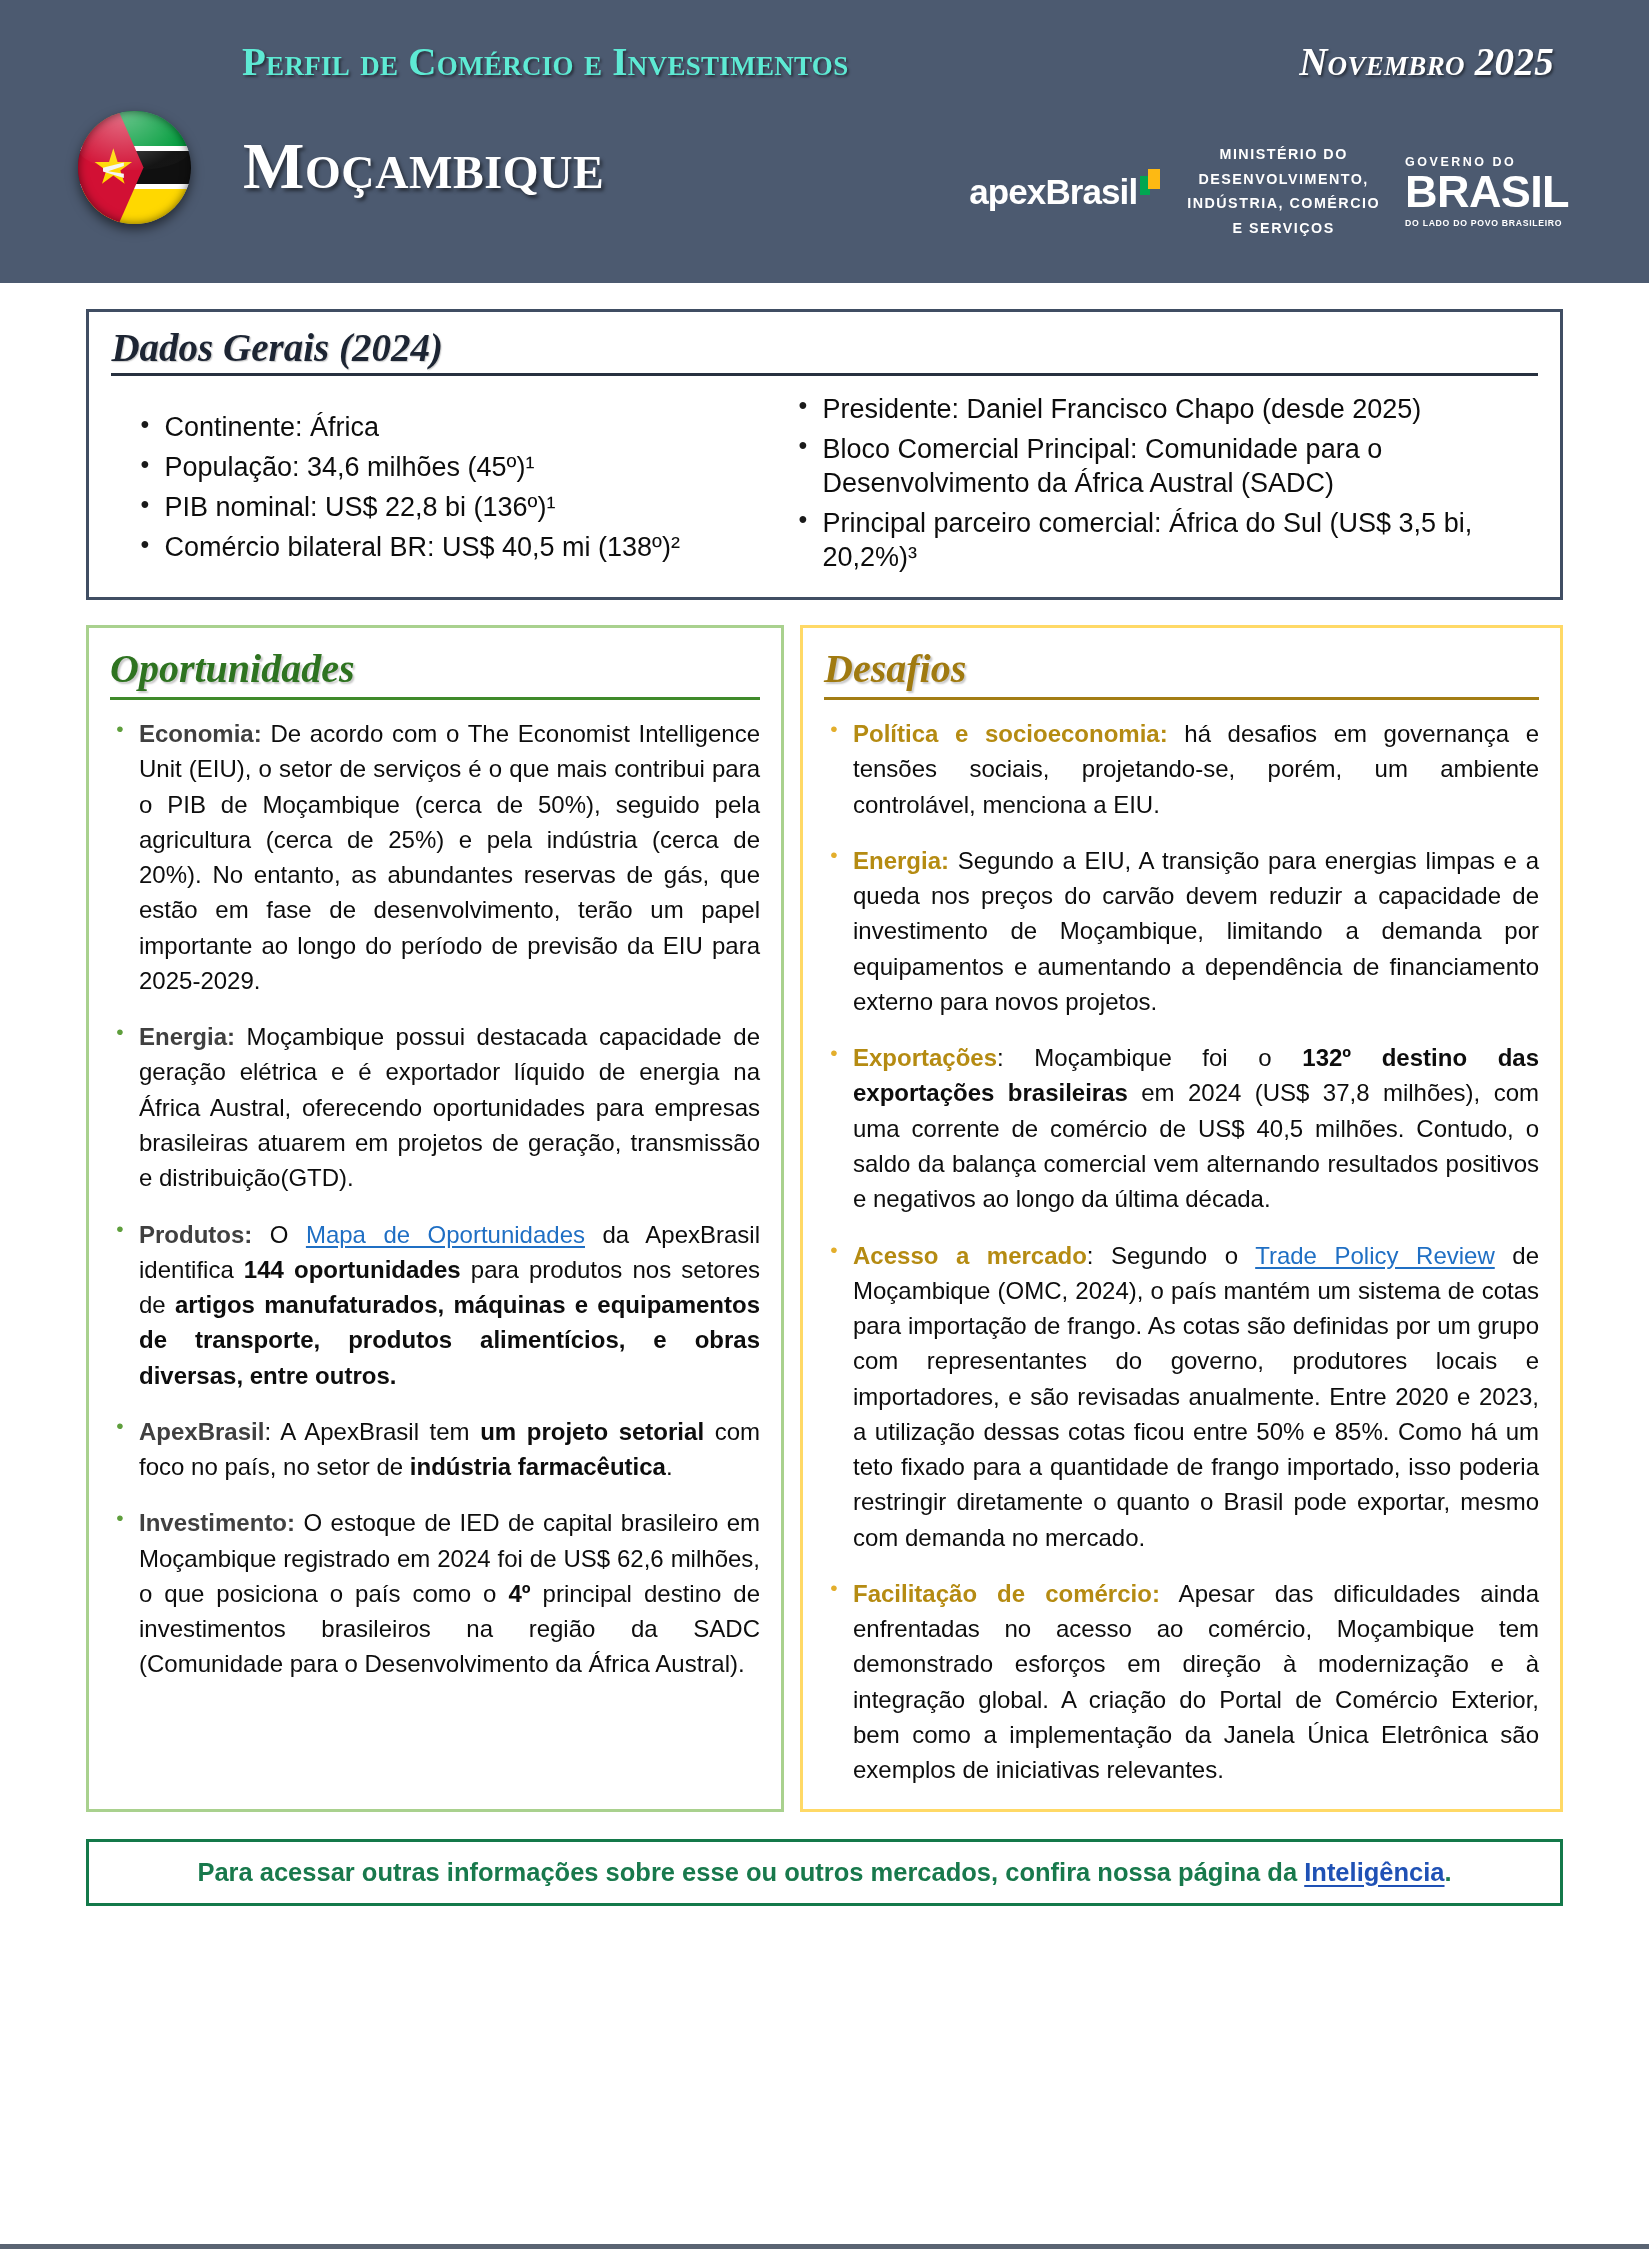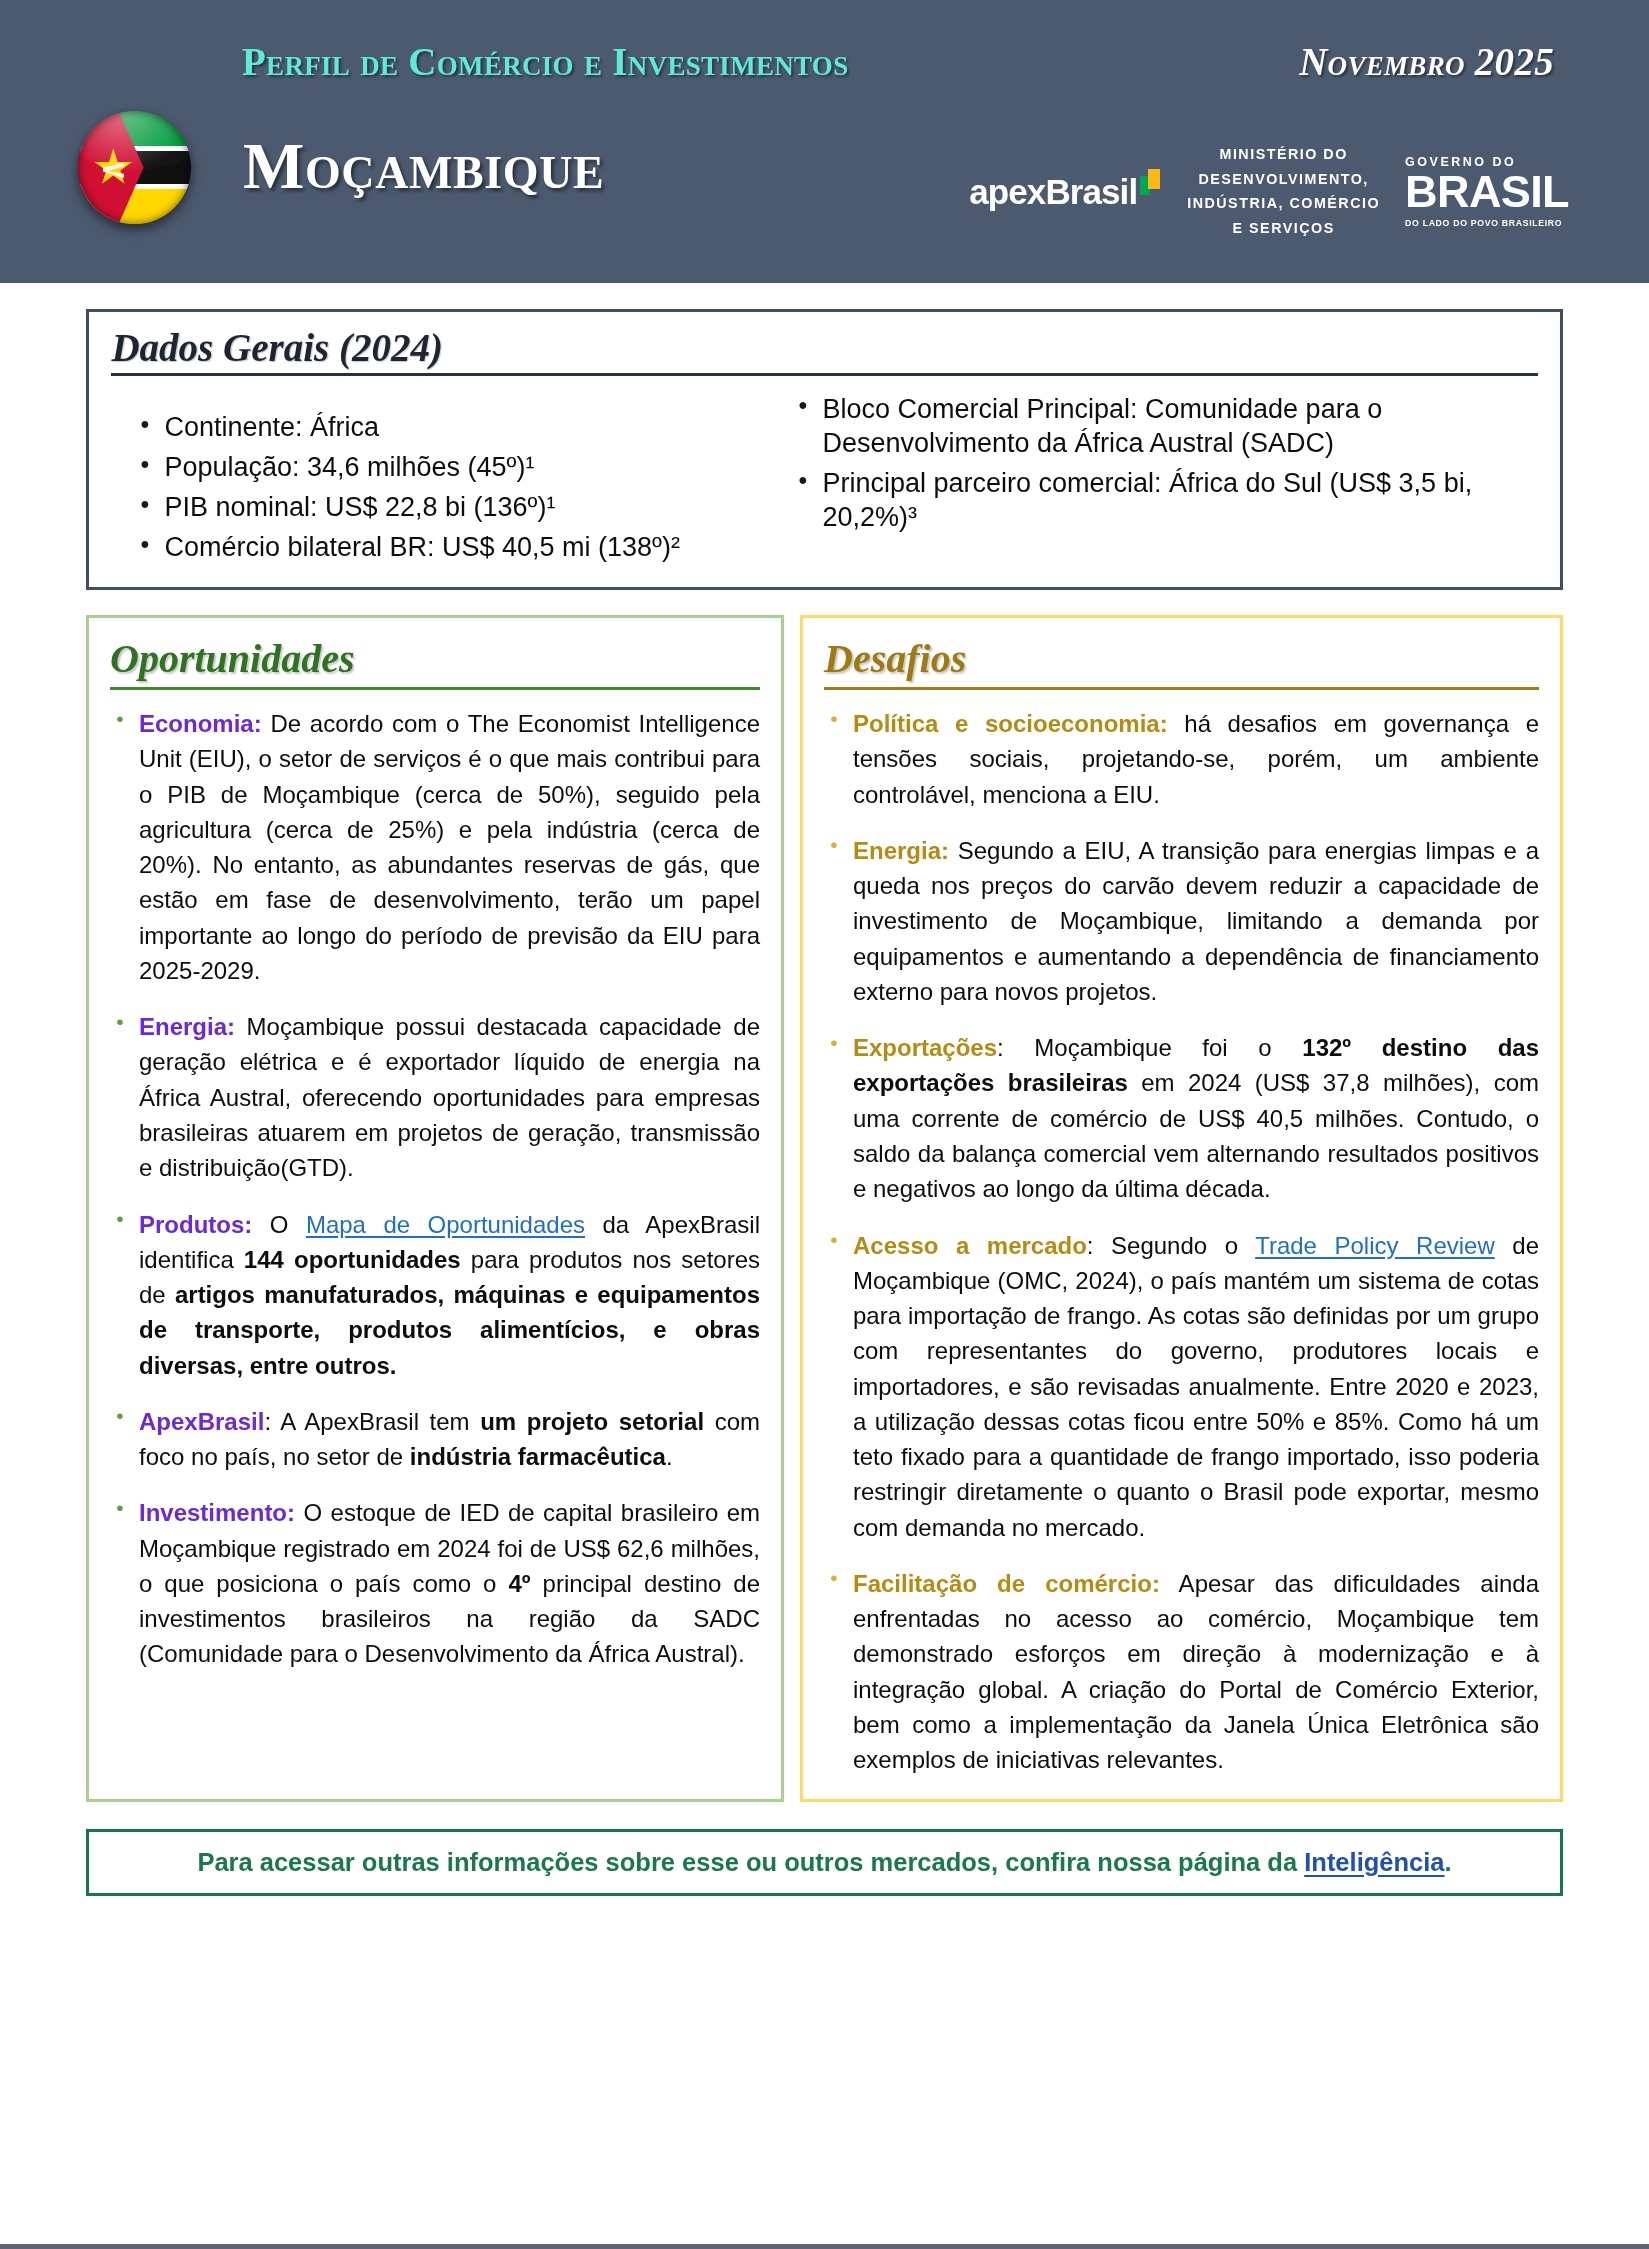--- a/index.html
+++ b/index.html
@@ -267,21 +267,21 @@
   ul.items > li::before {
     content: "•";
     position: absolute;
     left: 6.2px;
     top: -2.5px;
     font-size: 21px;
   }
   .panel.opp ul.items > li::before { color: #5e9e3c; }
   .panel.des ul.items > li::before { color: #e3ae2c; }
 
-  .lead-green { color: #6d28d9; font-weight: bold; }
+  .lead-green { color: #404040; font-weight: bold; }
   .lead-gold  { color: #b58b12; font-weight: bold; }
   b.strong { font-weight: bold; color: #0d0d0d; }
   a.link {
     color: #1f6fc4;
     text-decoration: underline;
     text-underline-offset: 3.1px;
   }
 
   
   .footer-bar {
@@ -371,20 +371,21 @@
         <div class="dados-col left">
           <ul class="bul">
             <li>Continente: África</li>
             <li>População: 34,6 milhões (45º)¹</li>
             <li>PIB nominal: US$ 22,8 bi (136º)¹</li>
             <li>Comércio bilateral BR: US$ 40,5 mi (138º)²</li>
           </ul>
         </div>
         <div class="dados-col right">
           <ul class="bul">
+            <li>Presidente: Daniel Francisco Chapo (desde 2025)</li>
             <li>Bloco Comercial Principal: Comunidade para o Desenvolvimento da África Austral (SADC)</li>
             <li>Principal parceiro comercial: África do Sul (US$ 3,5 bi, 20,2%)³</li>
           </ul>
         </div>
       </div>
     </div>
 
     <div class="panels">
 
       <div class="panel opp">

